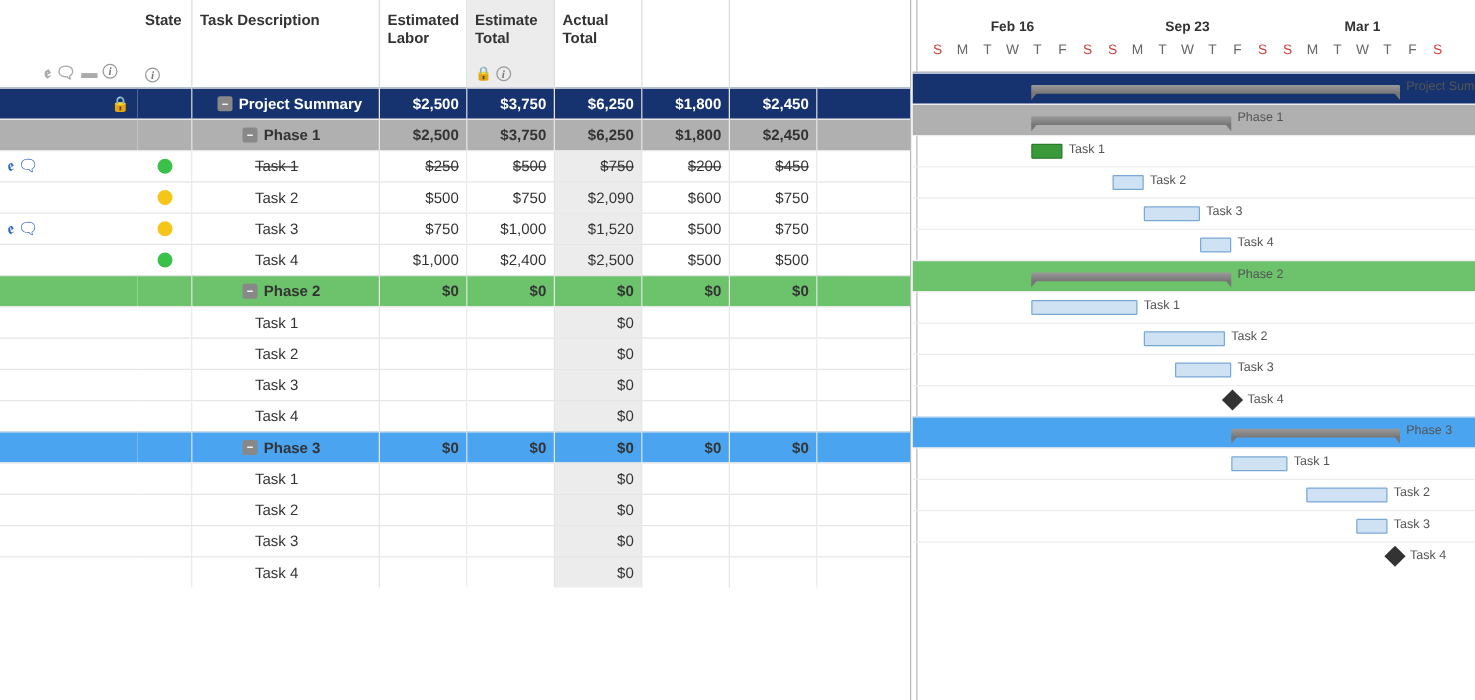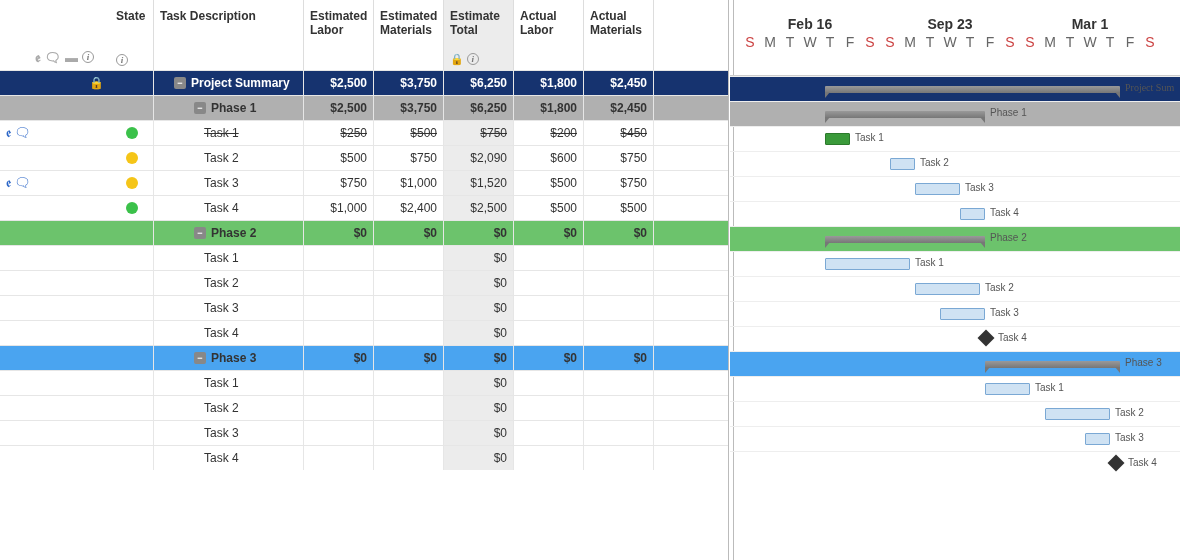--- a/index.html
+++ b/index.html
@@ -39,21 +39,21 @@
 .dot-green{background:#3bc14a}
 .dot-yellow{background:#f5c518}
 
 .meta-icons{color:#2a65c7;font-size:13px;display:flex;gap:3px;justify-content:flex-end;padding-right:8px}
 .meta-icons span{display:inline-block}
 .hdr-meta{color:#aaa;font-size:13px;display:flex;gap:4px;justify-content:flex-end;padding-right:8px}
 .lock{color:#2a65c7;font-size:12px}
 .info-circle{width:12px;height:12px;border:1px solid #999;border-radius:50%;display:inline-flex;align-items:center;justify-content:center;font-size:9px;color:#777;font-style:italic;font-family:serif}
 
 
-.gantt-hdr{display:flex;padding-top:16px;height:76px;flex-direction:column;align-items:stretch;border-bottom:1px solid #ccc;font-size:14px}
+.gantt-hdr{display:flex;padding-top:16px;height:58px;flex-direction:column;align-items:stretch;border-bottom:1px solid #ccc;font-size:11px}
 .wk-row{display:flex;height:18px;padding-left:10px}
 .wk{width:140px;text-align:center;color:#333;font-weight:600}
 .day-row{display:flex;height:18px;padding-left:10px}
 .day{width:20px;text-align:center;color:#666}
 .day.sun,.day.sat{color:#c44}
 .gantt-body{position:relative}
 .g-row{height:25px;border-top:1px solid #eee;position:relative}
 .g-row.summary{background:#16336f}
 .g-row.phase1{background:#b0b0b0}
 .g-row.phase2{background:#6cc36c}
@@ -89,35 +89,29 @@
           <div class="hdr-sub">
             <span class="info-circle">i</span>
           </div>
         </div>
       <div class="hdr-cell">
           <span>Task Description</span>
         </div>
       <div class="hdr-cell">
           <span>Estimated Labor</span>
         </div>
-      <div class="hdr-cell">
-          <span>Estimated Materials</span>
-        </div>
       <div class="hdr-cell est-total-col">
           <span>Estimate Total</span>
           <div class="hdr-sub">
             <span style="color:#999">🔒</span> 
             <span class="info-circle">i</span>
           </div>
         </div>
       <div class="hdr-cell">
-          <span>Actual Labor</span>
-        </div>
-      <div class="hdr-cell">
-          <span>Actual Materials</span>
+          <span>Actual Total</span>
         </div>
       <div class="hdr-cell"></div>
     </div>
     <div class="tbl" id="tbody">
         <div class="row summary"><div class="cell no-br left">
             <span class="lock" style="margin-left:auto;padding-left:6px">🔒</span>
           </div><div class="cell center"></div><div class="cell task-desc indent-1 left">
             <span class="toggle">−</span>
             <span>Project Summary</span>
           </div><div class="cell ">$2,500</div><div class="cell ">$3,750</div><div class="cell est-total-col">$6,250</div><div class="cell ">$1,800</div><div class="cell ">$2,450</div><div class="cell"></div></div>
@@ -217,21 +211,21 @@
           <div class="day">T</div>
           <div class="day">W</div>
           <div class="day">T</div>
           <div class="day">F</div>
           <div class="day sat">S</div>
         </div>
     </div>
     <div class="gantt-body" id="gbody">
         <div class="g-row summary">
           <div class="bar bar-group" style="left: 95px; width: 295px;"></div>
-          <div class="bar-label" style="left: 395px; font-family: Liberation Serif, serif;">Project Sum</div>
+          <div class="bar-label" style="left: 395px;">Project Sum</div>
         </div>
         <div class="g-row phase1">
           <div class="bar bar-group" style="left: 95px; width: 160px;"></div>
           <div class="bar-label" style="left: 260px;">Phase 1</div>
         </div>
         <div class="g-row">
           <div class="bar bar-done" style="left: 95px; width: 25px;"></div>
           <div class="bar-label" style="left: 125px;">Task 1</div>
         </div>
         <div class="g-row">

